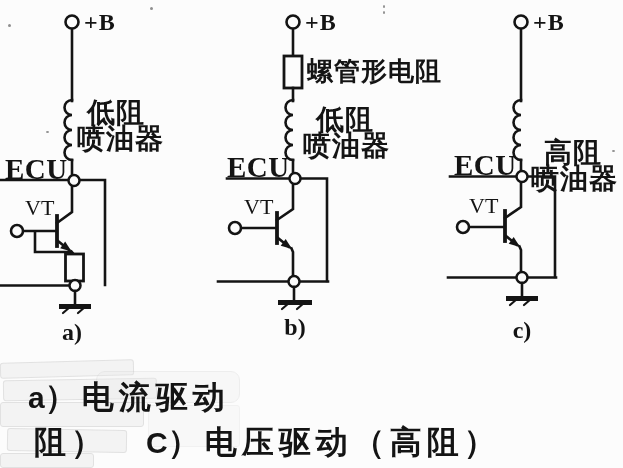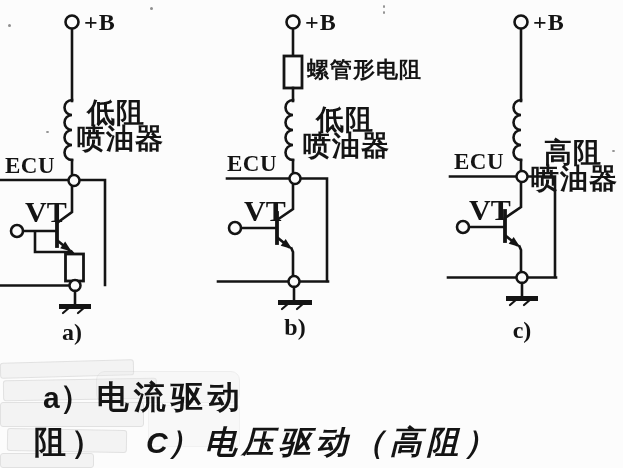--- a/index.html
+++ b/index.html
@@ -3,24 +3,24 @@
 <meta charset="utf-8">
 <style>
   html,body{margin:0;padding:0;background:#888;}
   .stage{
     position:relative;width:623px;height:468px;overflow:hidden;
     background:#fcfcfc;color:#141414;
     font-family:"Liberation Serif","DejaVu Serif",serif;
   }
   .lbl{position:absolute;white-space:nowrap;line-height:1.05;}
   .pb{font-size:24px;font-weight:700;letter-spacing:1px;}
-  .ecu{font-size:23px;font-weight:700;letter-spacing:0.5px;}
-  .vt{font-size:30px;font-weight:700;}
+  .ecu{font-size:29px;font-weight:700;letter-spacing:0.5px;}
+  .vt{font-size:22px;font-weight:400;}
   .inj{font-size:28px;font-weight:700;text-align:center;line-height:26px;letter-spacing:1px;}
-  .comp{font-size:22px;font-weight:700;letter-spacing:1px;}
+  .comp{font-size:26px;font-weight:700;letter-spacing:1px;}
   .sub{font-size:24px;font-weight:700;text-align:center;}
   .cap{font-size:32px;font-weight:600;letter-spacing:5px;}
   .capkey{font-family:"Liberation Sans","DejaVu Sans",sans-serif;font-weight:700;font-size:30px;letter-spacing:0;}
   svg.wires{position:absolute;left:0;top:0;}
   svg .w{stroke:#141414;stroke-width:2.6;fill:none;stroke-linecap:square;}
   svg .bar{stroke:#141414;stroke-width:3.8;fill:none;stroke-linecap:square;}
   svg .gbar{stroke:#141414;stroke-width:5;fill:none;stroke-linecap:butt;}
   svg .gdiag{stroke:#141414;stroke-width:2.2;fill:none;stroke-linecap:round;}
   svg .node{stroke:#141414;stroke-width:2.5;fill:#fcfcfc;}
   svg .term{stroke:#141414;stroke-width:2.6;fill:#fcfcfc;}
@@ -148,17 +148,17 @@
 
   <div class="lbl pb" style="left:533px;top:10px;">+B</div>
   <div class="lbl inj" style="left:531px;top:108px;width:84px;margin-top:32px;">
     <div>高阻</div>
     <div>喷油器</div>
   </div>
   <div class="lbl ecu" style="left:454px;top:150px;">ECU</div>
   <div class="lbl vt" style="left:469px;top:194px;">VT</div>
   <div class="lbl sub" style="left:504px;top:318px;width:36px;">c)</div>
 
-  <div class="lbl cap" style="left:43px;top:381px;"><span class="capkey">a</span><span>）电流驱动</span></div>
+  <div class="lbl cap" style="left:28px;top:381px;"><span class="capkey">a</span><span>）电流驱动</span></div>
   <div class="lbl cap" style="left:34px;top:426px;">阻）</div>
-  <div class="lbl cap" style="left:146px;top:426px;font-style:italic;"><span class="capkey">C</span><span>）电压驱动（高阻）</span></div>
+  <div class="lbl cap" style="left:146px;top:426px;"><span class="capkey">C</span><span>）电压驱动（高阻）</span></div>
 
 </div>
 
 </body></html>

